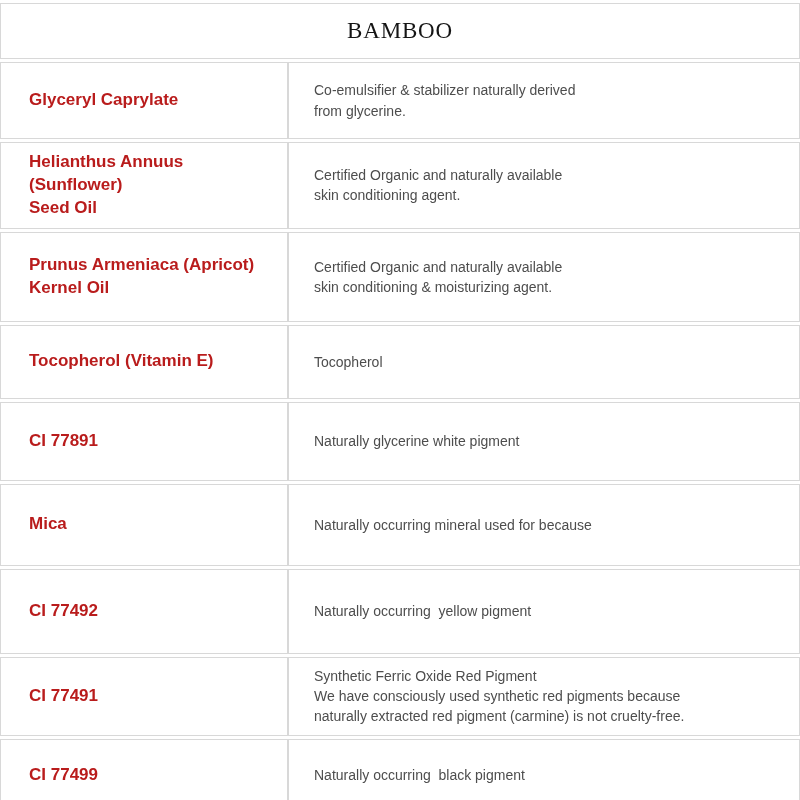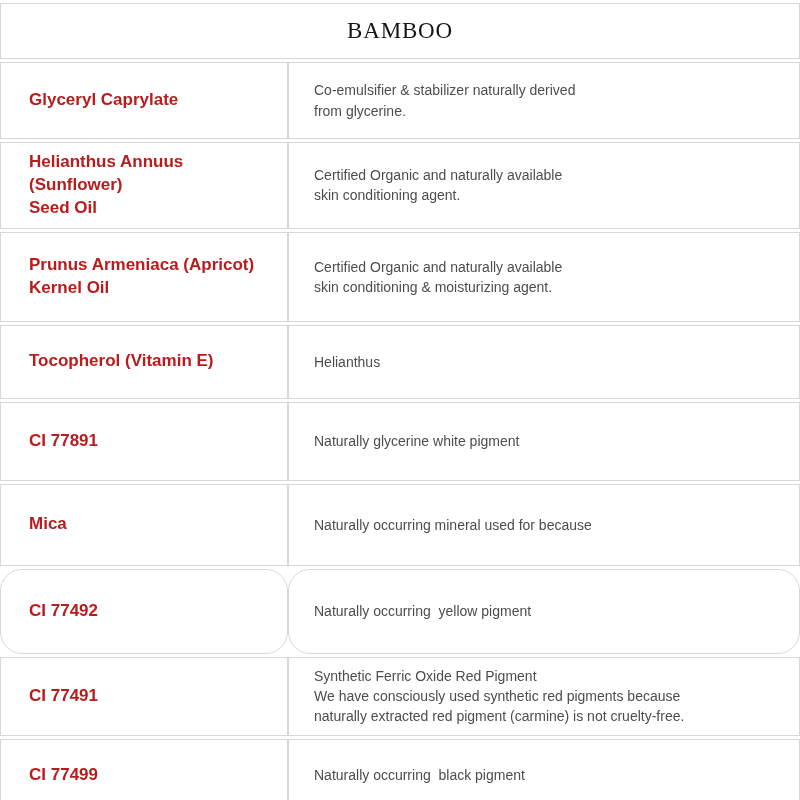--- a/index.html
+++ b/index.html
@@ -53,21 +53,21 @@
     color: #4d4d4d;
     white-space: pre-wrap;
   }
   
   tr.r0 td { height: 77px; }
   tr.r1 td { height: 72px; }
   tr.r2 td { height: 90px; }
   tr.r3 td { height: 74px; }
   tr.r4 td { height: 79px; }
   tr.r5 td { height: 82px; }
-  tr.r6 td { height: 85px; border-radius: 22px; }
+  tr.r6 td { height: 85px; }
   tr.r7 td { height: 78px; }
   tr.r8 td { height: 73px; }
 </style>
 </head>
 <body>
 
 <div class="page">
   <table class="ingredients">
     <colgroup>
       <col style="width:288px">
@@ -93,21 +93,21 @@
 
       <tr class="r2">
         <td class="name-cell">Prunus Armeniaca (Apricot)
 Kernel Oil</td>
         <td class="desc-cell">Certified Organic and naturally available
 skin conditioning &amp; moisturizing agent.</td>
       </tr>
 
       <tr class="r3">
         <td class="name-cell">Tocopherol (Vitamin E)</td>
-        <td class="desc-cell">Helianthus</td>
+        <td class="desc-cell">Tocopherol</td>
       </tr>
 
       <tr class="r4">
         <td class="name-cell">CI 77891</td>
         <td class="desc-cell">Naturally glycerine white pigment</td>
       </tr>
 
       <tr class="r5">
         <td class="name-cell">Mica</td>
         <td class="desc-cell">Naturally occurring mineral used for because</td>

